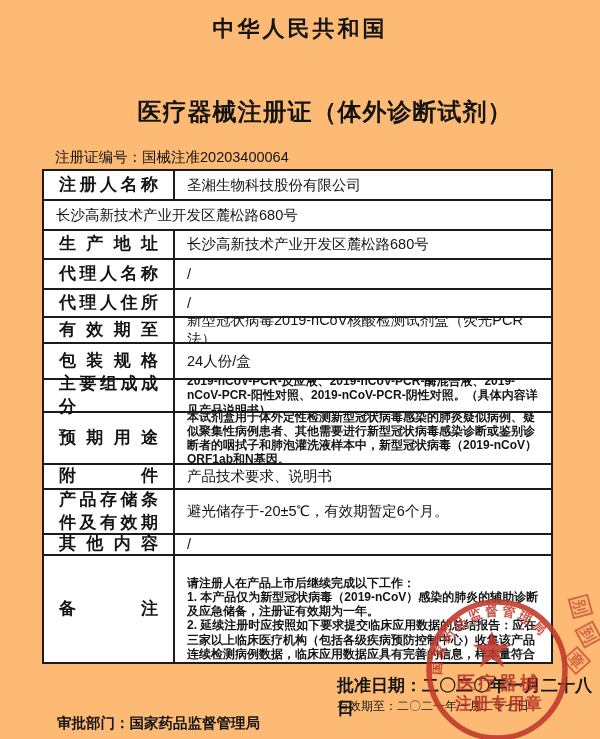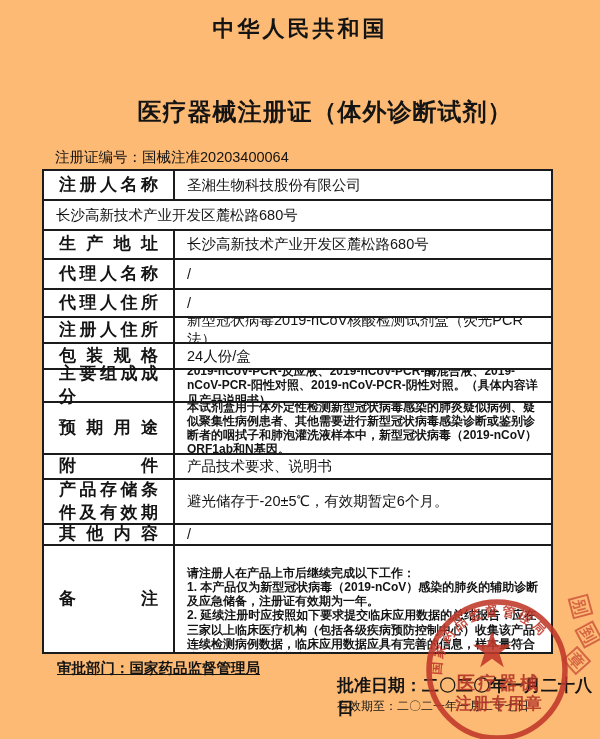--- a/index.html
+++ b/index.html
@@ -36,25 +36,25 @@
     width:100%;font-weight:700;font-size:17px;line-height:1.3;
     text-align:justify;text-align-last:justify;white-space:pre-line;
   }
   .valcell{
     flex:1 1 auto;display:flex;align-items:center;
     padding:2px 8px 2px 12px;box-sizing:border-box;overflow:hidden;
   }
   .val{font-weight:400;font-size:14.5px;line-height:1.3;white-space:pre-line;}
   .sm .val{font-size:12px;line-height:1.18;font-weight:600;}
   .r0{height:28px}.r1{height:30px}.r2{height:29px}.r3{height:30px}.r4{height:28px}
-  .r5{height:26px}.r6{height:26px}.r7{height:33px}.r8{height:52px}.r9{height:25px}
+  .r5{height:26px}.r6{height:36px}.r7{height:33px}.r8{height:52px}.r9{height:25px}
   .r10{height:45px}.r11{height:21px}.r12{height:108px}
   .r12 .valcell{align-items:flex-start;padding-top:20px}
   
-  .dept{position:absolute;left:57px;top:659px;font-size:14.5px;font-weight:700;text-decoration:underline;}
+  .dept{position:absolute;left:57px;top:714px;font-size:14.5px;font-weight:700;}
   .date1{position:absolute;left:337px;top:674px;font-size:17px;font-weight:700;}
   .date2{position:absolute;left:337px;top:698px;font-size:12px;font-weight:400;}
   
   .seal{position:absolute;left:407px;top:580px;width:180px;height:180px;
         opacity:.88;pointer-events:none;}
   .ink-mark{
     position:absolute;color:#c0392b;font-weight:700;opacity:.65;
     font-size:15px;border:2px solid #c0392b;line-height:1;padding:1px;
     pointer-events:none;
   }
@@ -103,21 +103,21 @@
     <div class="row r4">
       <div class="lblcell">
           <span class="lbl">代理人住所</span>
         </div>
       <div class="valcell">
           <span class="val">/</span>
         </div>
     </div>
     <div class="row r5">
       <div class="lblcell">
-          <span class="lbl">注册人住所</span>
+          <span class="lbl">有效期至</span>
         </div>
       <div class="valcell">
           <span class="val">新型冠状病毒2019-nCoV核酸检测试剂盒（荧光PCR法）</span>
         </div>
     </div>
     <div class="row r6">
       <div class="lblcell">
           <span class="lbl">包装规格</span>
         </div>
       <div class="valcell">

